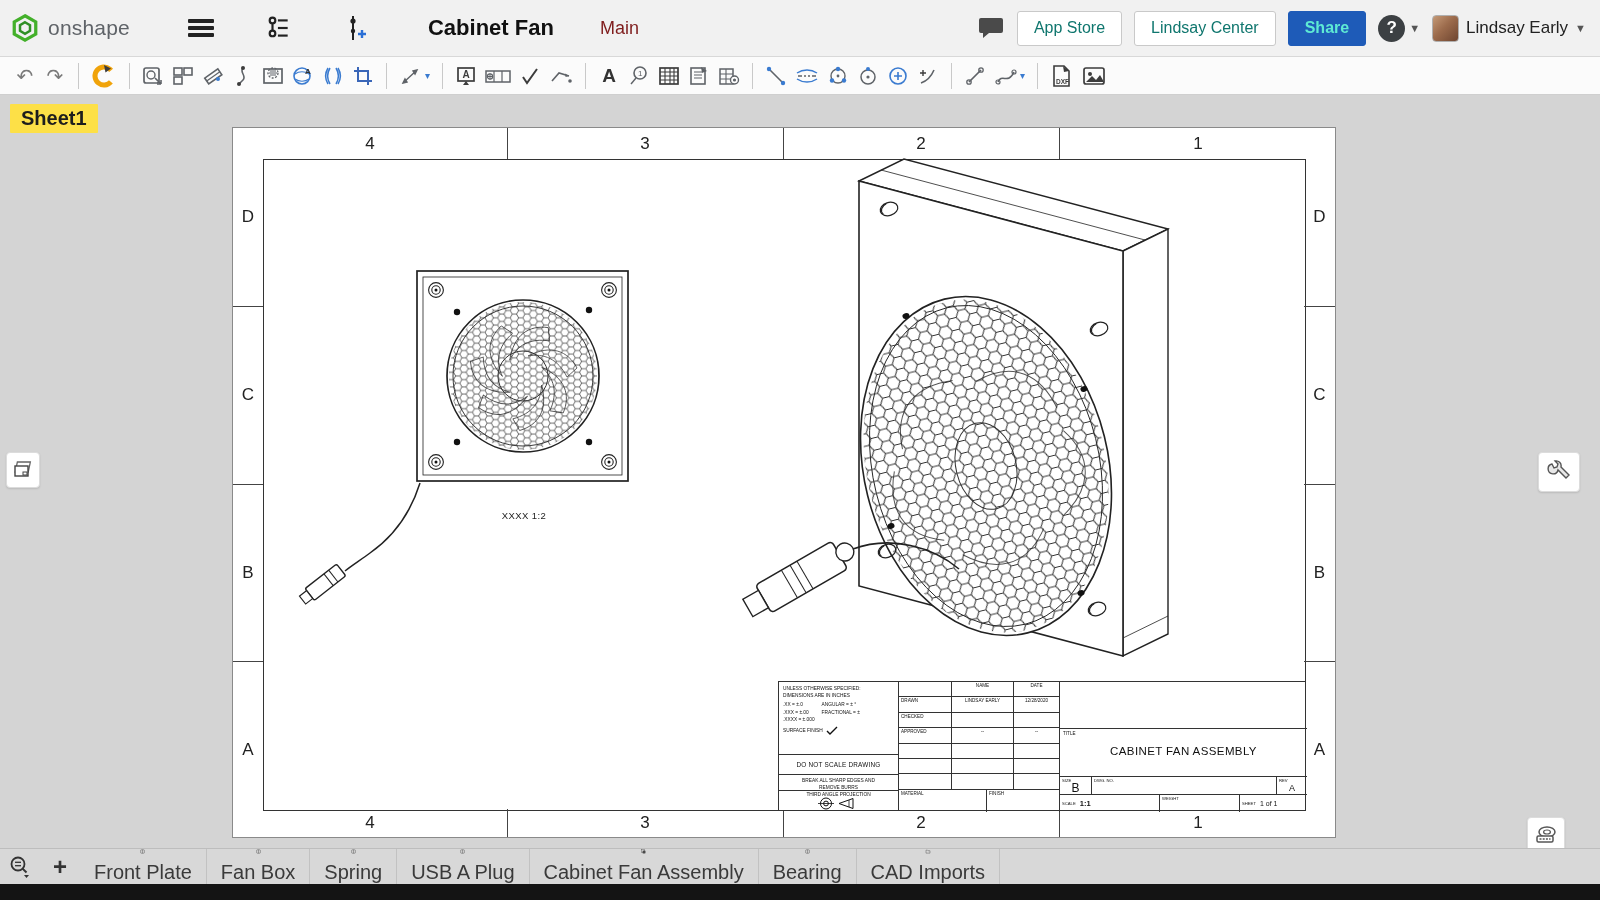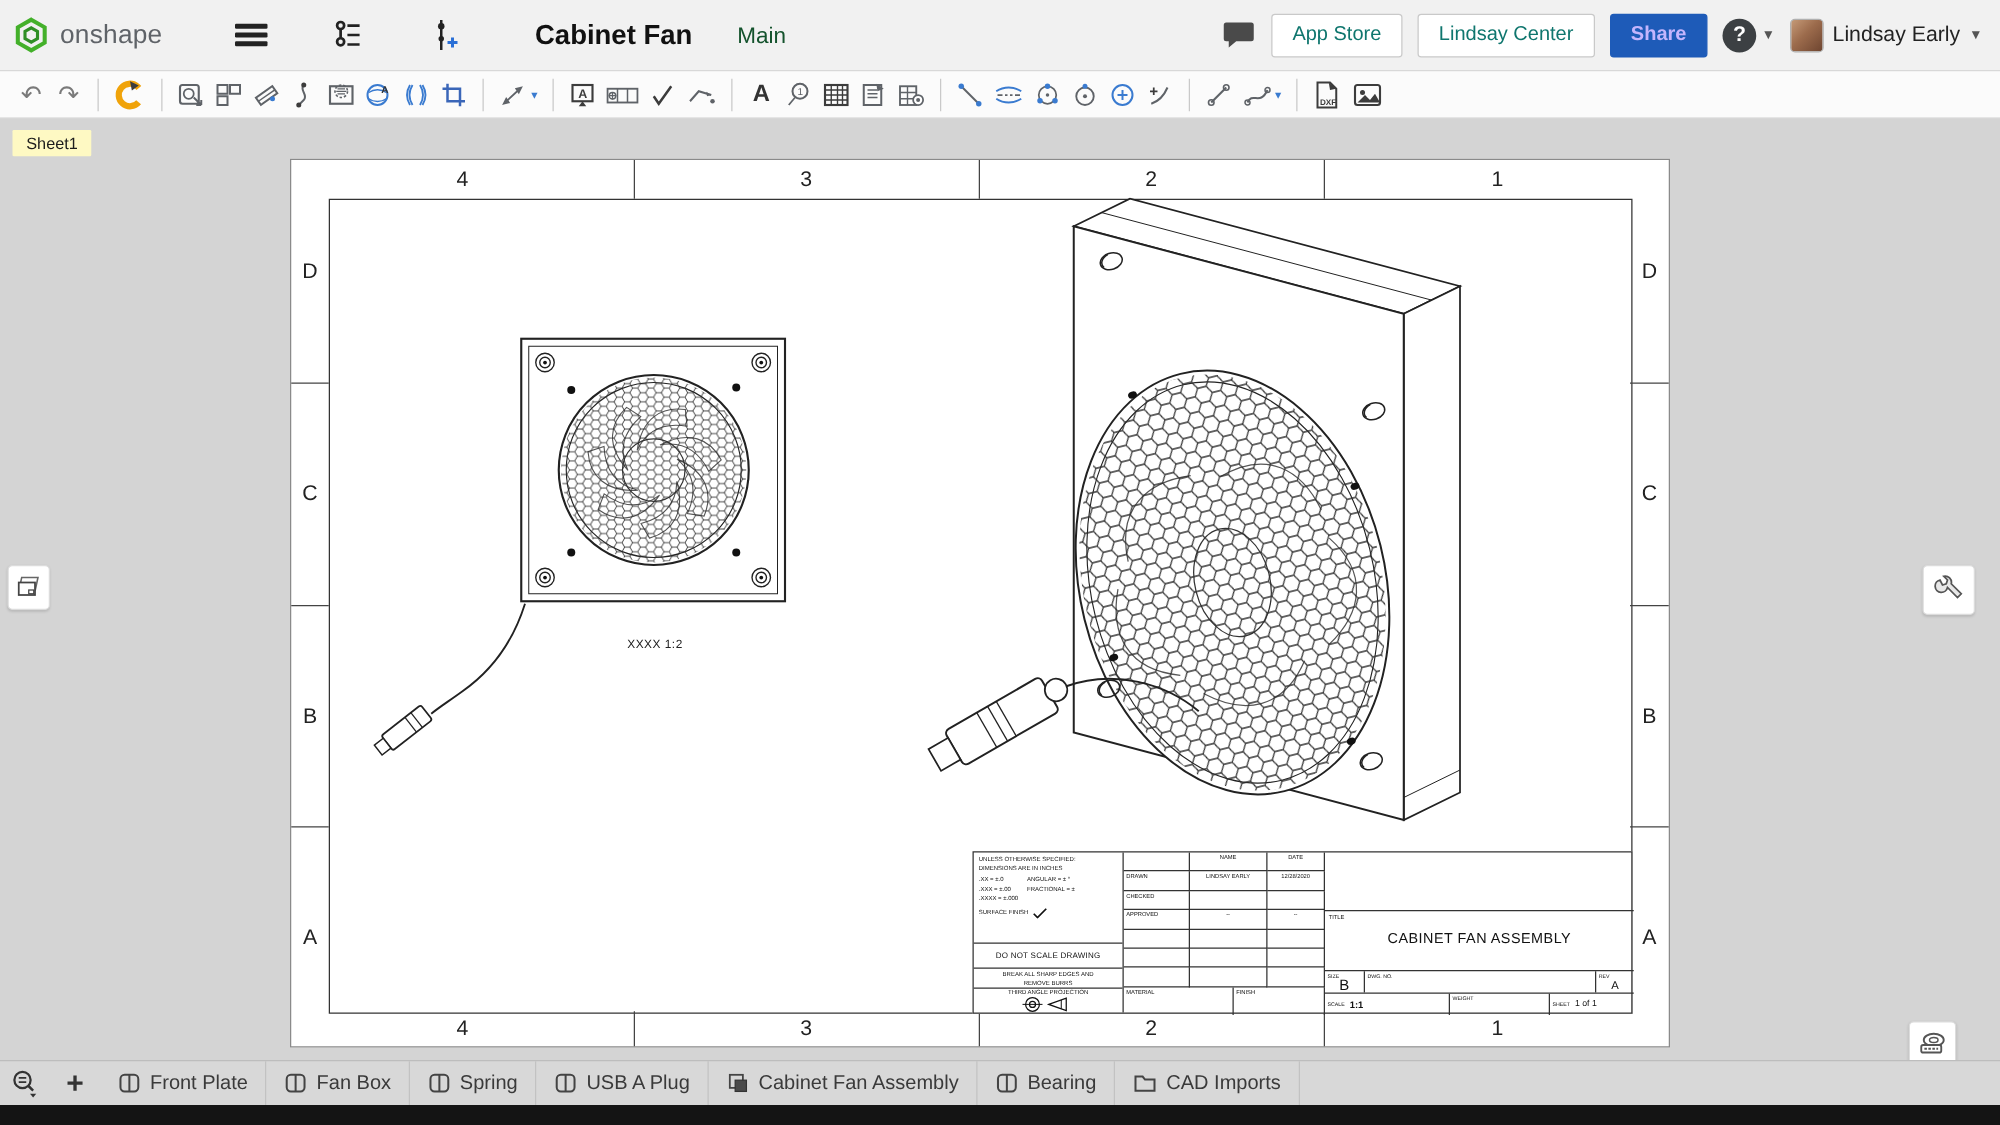--- a/index.html
+++ b/index.html
@@ -6,40 +6,40 @@
   html,body { width:1600px; height:900px; overflow:hidden; font-family:"Liberation Sans", sans-serif; background:#d4d4d4; }
 
   
   .header { position:absolute; left:0; top:0; width:1600px; height:57px; background:#f1f1f1; border-bottom:1px solid #d8d8d8; display:flex; align-items:center;gap:36px; }
   .logo-wrap { display:flex; align-items:center; margin-left:10px; }
   .brand { font-size:21px; color:#5f6368; margin-left:8px; letter-spacing:.2px; }
   .hamburger { width:26px; height:18px; margin-left:22px; display:flex; flex-direction:column; justify-content:space-between; cursor:pointer; }
   .hamburger span { display:block; height:4px; background:#222; border-radius:1px; }
   .hicon { margin-left:16px; display:flex; align-items:center; }
   .doc-title { font-size:22px; font-weight:bold; color:#111; margin-left:24px; }
-  .workspace { font-size:18px; color:#14532d; }
+  .workspace { font-size:18px; color:#7f1d1d; margin-left:10px; }
   .header-right { margin-left:auto; display:flex; align-items:center; margin-right:14px; gap:12px; }
   .hbtn { background:#fff; border:1px solid #c9c9c9; border-radius:3px; height:35px; padding:0 16px; font-size:16px; color:#0f766e; display:flex; align-items:center; cursor:pointer; }
-  .hbtn-primary { background:#1e5bb8; border:1px solid #1e5bb8; color:#c4b5fd; font-weight:bold; }
+  .hbtn-primary { background:#1e5bb8; border:1px solid #1e5bb8; color:#5eead4; font-weight:bold; }
   .help-circle { width:27px; height:27px; border-radius:50%; background:#3c4043; color:#fff; font-weight:bold; font-size:17px; display:flex; align-items:center; justify-content:center; }
   .caret { font-size:11px; color:#555; }
   .avatar { width:27px; height:27px; border-radius:4px; background:linear-gradient(135deg,#c59a77 0%,#9c6b4c 45%,#6e4530 100%); border:1px solid #b0b0b0; }
   .user-name { font-size:17px; color:#222; }
 
   
   .toolbar { position:absolute; left:0; top:57px; width:1600px; height:38px; background:#fbfbfb; border-bottom:1px solid #cfcfcf; display:flex; align-items:center; padding-left:10px; }
   .ti { height:30px; min-width:30px; padding:0 4px; display:flex; align-items:center; justify-content:center; cursor:pointer; }
   .tsep { width:1px; height:26px; background:#c9c9c9; margin:0 8px; }
   .tglyph { font-size:20px; color:#7a7a7a; line-height:1; }
   .tglyph-dark { font-size:19px; color:#333; font-weight:bold; line-height:1; }
   .tcaret { font-size:10px; color:#3a7bd0; margin-left:2px; }
 
   
   .canvas { position:absolute; left:0; top:95px; width:1600px; height:753px; background:#d4d4d4; }
-  .sheet-tab { position:absolute; left:10px; top:9px; background:#fef9c3; color:#1d1d1d; font-size:13px; padding:3px 11px; border-radius:1px; }
+  .sheet-tab { position:absolute; left:10px; top:9px; background:#fde047; color:#1d1d1d; font-size:20px; padding:3px 11px; border-radius:1px;font-weight:bold; }
   .sheet { position:absolute; left:232px; top:32px; width:1104px; height:711px; background:#fff; border:1px solid #8a8a8a; }
   .inner-border { position:absolute; left:30px; top:31px; width:1043px; height:652px; border:1.3px solid #333; }
   .zone { position:absolute; display:flex; align-items:center; justify-content:center; font-size:17px; color:#222; }
   .tick { position:absolute; background:#444; }
   .scale-note { position:absolute; left:226px; top:382px; width:130px; text-align:center; font-size:9.5px; color:#222; letter-spacing:.4px; }
 
   .side-btn { position:absolute; background:#fff; border:1px solid #dcdcdc; border-radius:4px; display:flex; align-items:center; justify-content:center; cursor:pointer; box-shadow:0 1px 2px rgba(0,0,0,.12); }
 
   
   .tblock { position:absolute; left:545px; top:553px; width:528px; height:130px; border:1.4px solid #333; color:#111; background:#fff; }
@@ -59,21 +59,21 @@
   .rtitle .val { position:absolute; left:0; top:16px; width:100%; text-align:center; font-size:11.5px; letter-spacing:.4px; }
   .rrow { position:absolute; left:0; width:100%; display:flex; }
   .rcell { position:relative; border-right:1px solid #333; height:100%; }
   .rcell:last-child { border-right:none; }
   .rcell .lbl { position:absolute; left:2px; top:1px; font-size:4.2px; }
   .tiny-lbl { font-size:4.2px; }
 
   
   .footer { position:absolute; left:0; top:848px; width:1600px; height:36px; background:#d8d8d8; border-top:1px solid #bdbdbd; display:flex; align-items:stretch; }
   .fbtn { width:40px; display:flex; align-items:center; justify-content:center; cursor:pointer; }
-  .ftab { display:flex; align-items:center; gap:7px; padding:0 14px; border-right:1px solid #c2c2c2; font-size:16px; color:#3a3a3a; white-space:nowrap; cursor:pointer; }
+  .ftab { display:flex; align-items:center; gap:7px; padding:0 14px; border-right:1px solid #c2c2c2; font-size:20px; color:#3a3a3a; white-space:nowrap; cursor:pointer;flex-direction:column; }
   .ftab:first-of-type { border-left:1px solid #c2c2c2; }
   .ftab.active { background:#fff; color:#1d1d1d; }
   .bottom-strip { position:absolute; left:0; top:884px; width:1600px; height:16px; background:#141414; }
 </style>
 </head>
 <body>
 
 <div class="header">
   <div class="logo-wrap">
     <svg width="30" height="30" viewBox="0 0 24 24">

